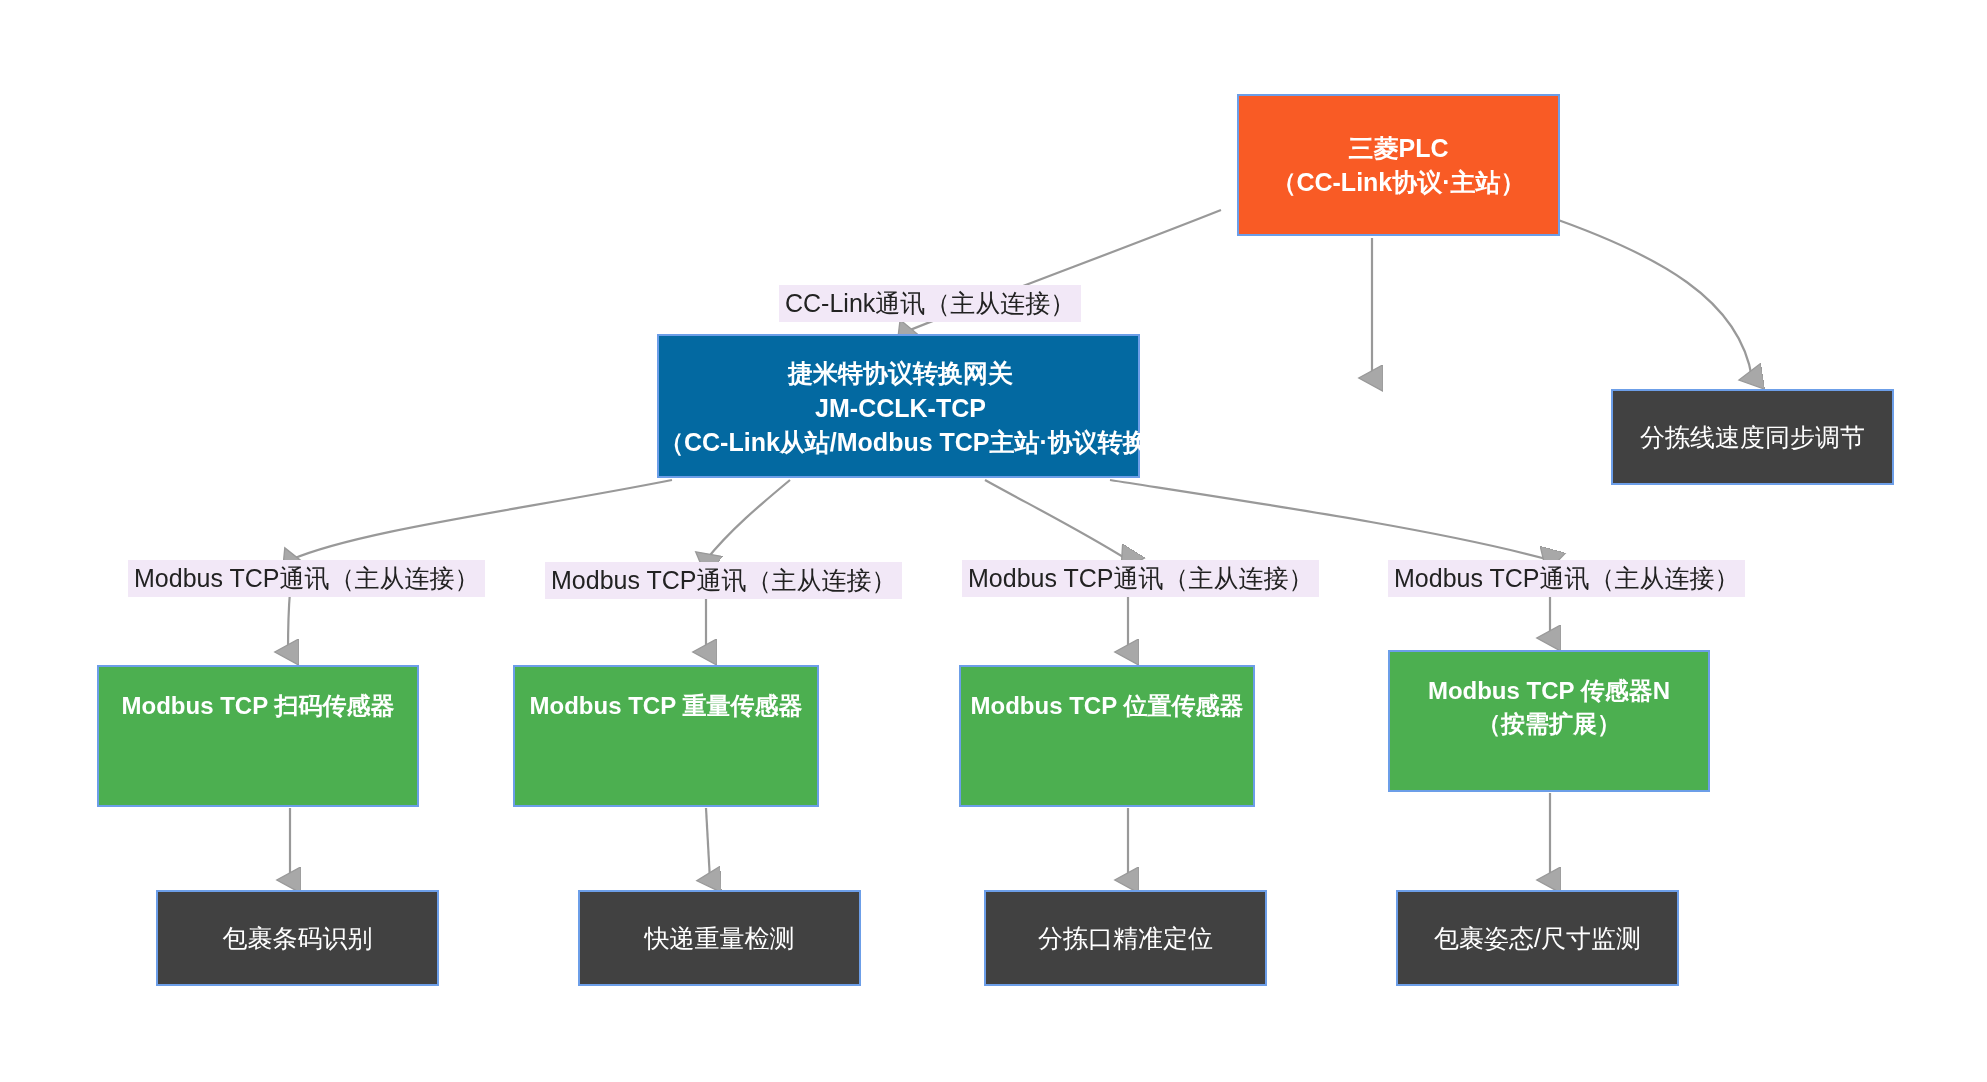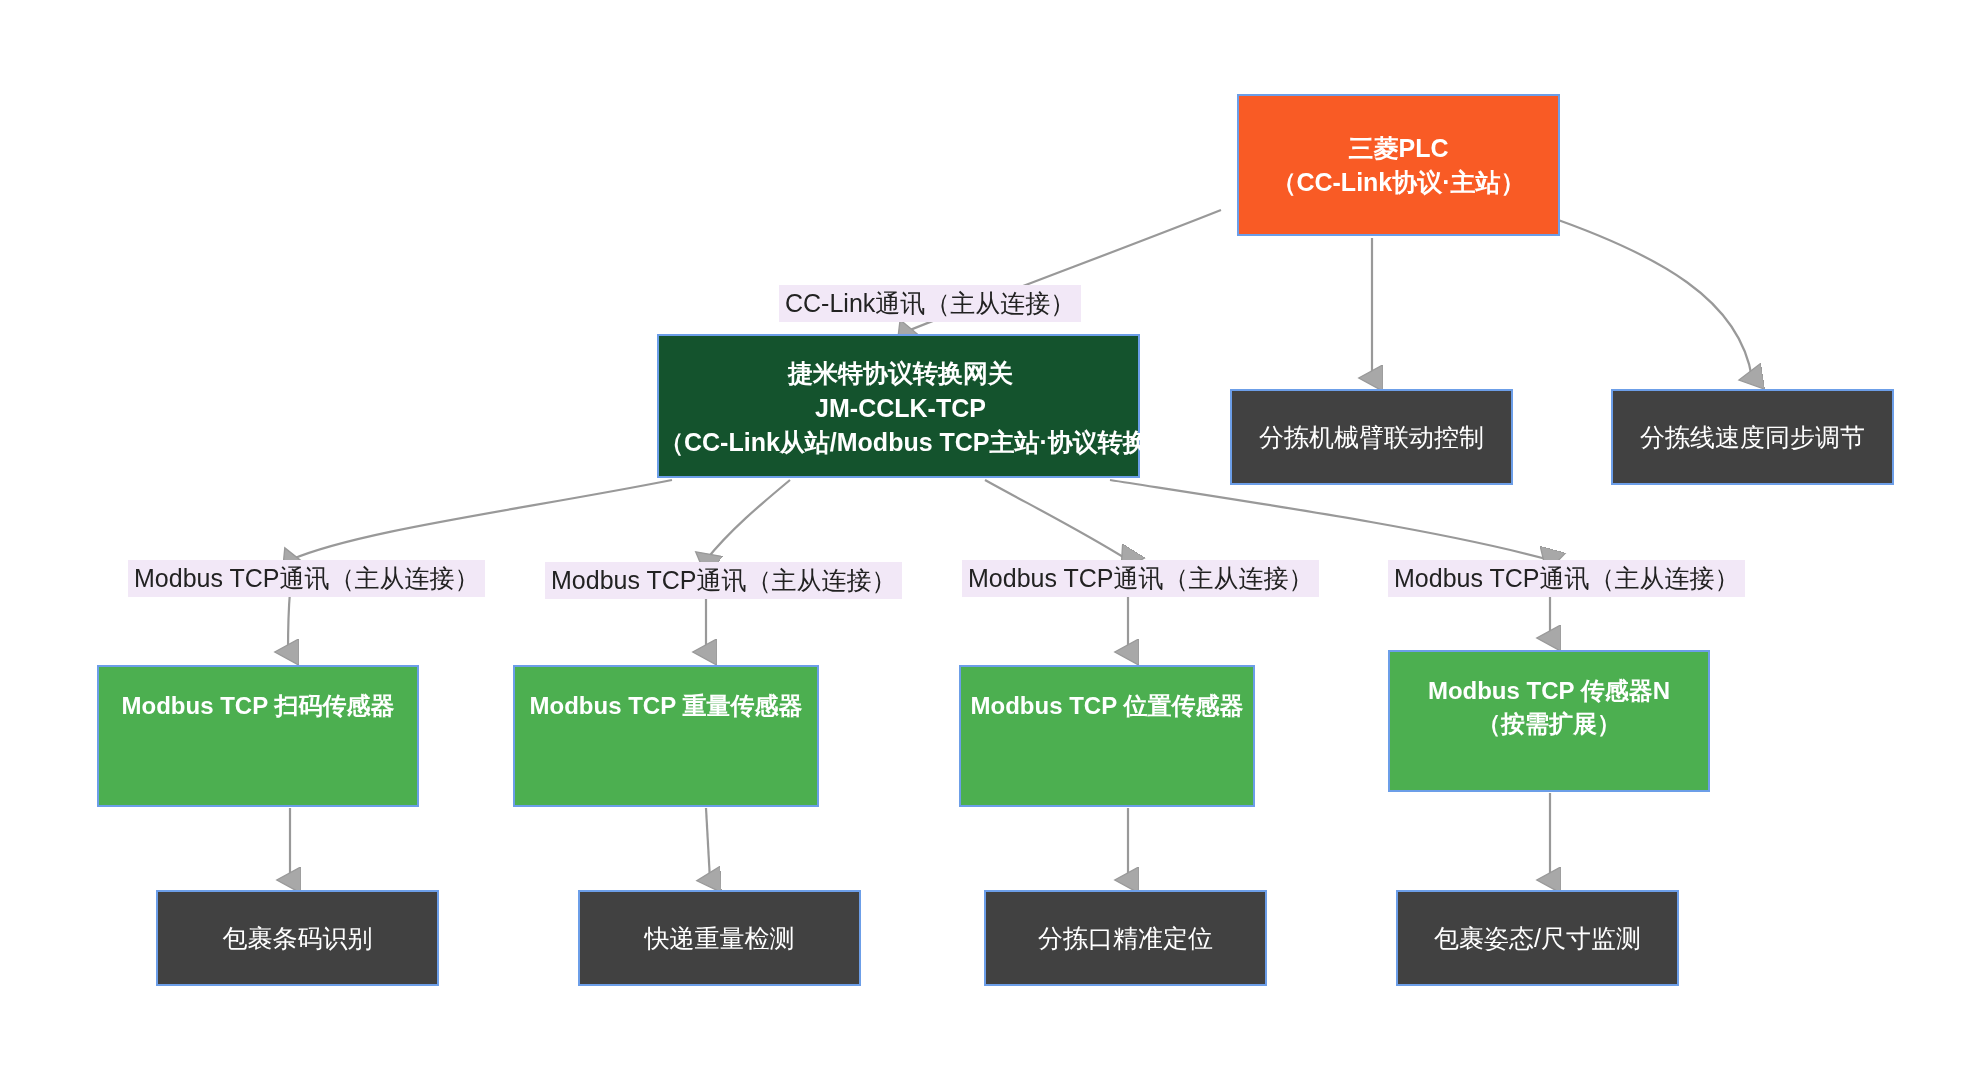--- a/index.html
+++ b/index.html
@@ -39,21 +39,21 @@
   .node-plc {
     background: #f95b25;
     margin-left: 16px;
   }
   .node-plc .label {
     color: #ffffff;
     font-weight: bold;
     font-size: 25px;
   }
   .node-gw {
-    background: #14532d;
+    background: #0369a1;
     padding-left: 28px;
   }
   .node-gw .label {
     color: #ffffff;
     font-weight: bold;
     font-size: 25px;
   }
   .node-sensor {
     background: #4caf50;
     align-items: flex-start;
@@ -128,23 +128,20 @@
   </div>
 
   <div class="node node-gw" style="left:657px; top:334px; width:483px; height:144px;">
     <div class="label" style="position:absolute; left:0; top:20px; width:483px;">
       <div>捷米特协议转换网关</div>
       <div>JM-CCLK-TCP</div>
       <div style="overflow:hidden; width:483px; white-space:nowrap;">（CC-Link从站/Modbus TCP主站·协议转换）</div>
     </div>
   </div>
 
-  <div class="node node-func" style="left:1230px; top:389px; width:283px; height:96px;">
-    <div class="label">分拣机械臂联动控制</div>
-  </div>
   <div class="node node-func" style="left:1611px; top:389px; width:283px; height:96px;">
     <div class="label">分拣线速度同步调节</div>
   </div>
 
   <div class="node node-sensor" style="left:97px; top:665px; width:322px; height:142px;">
     <div class="label" style="overflow:hidden;">
       <div>Modbus TCP 扫码传感器</div>
     </div>
   </div>
 

